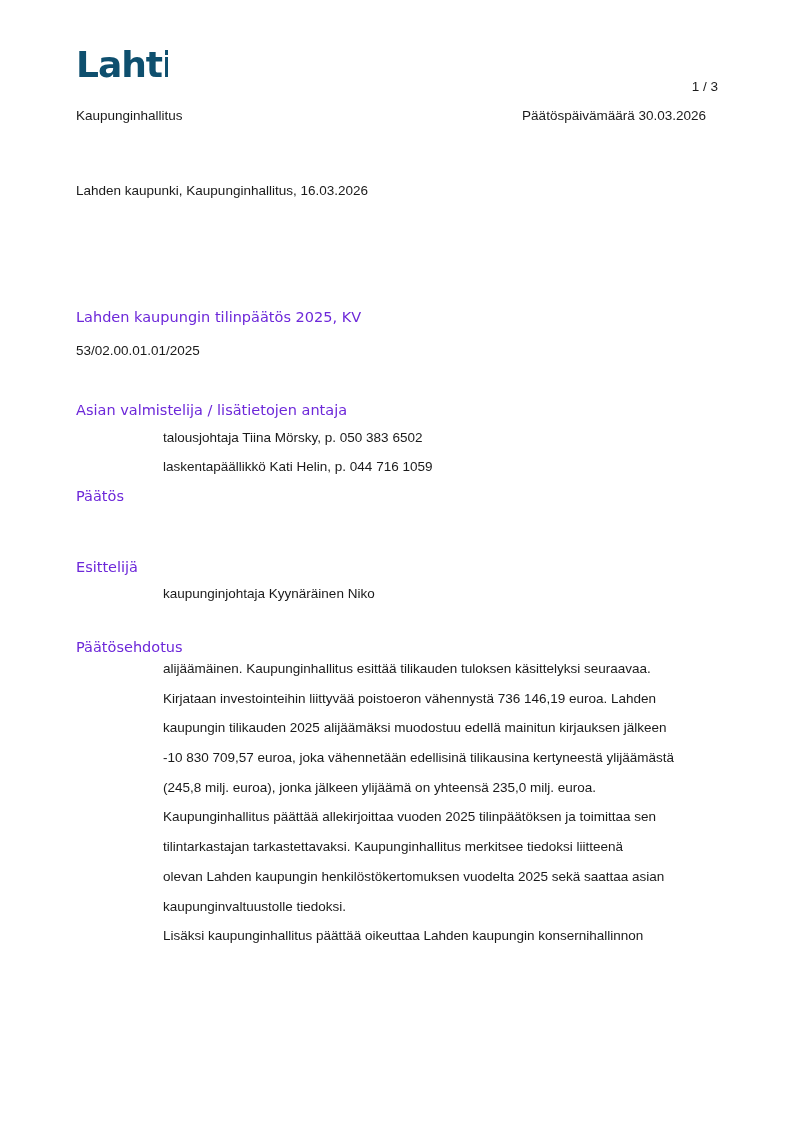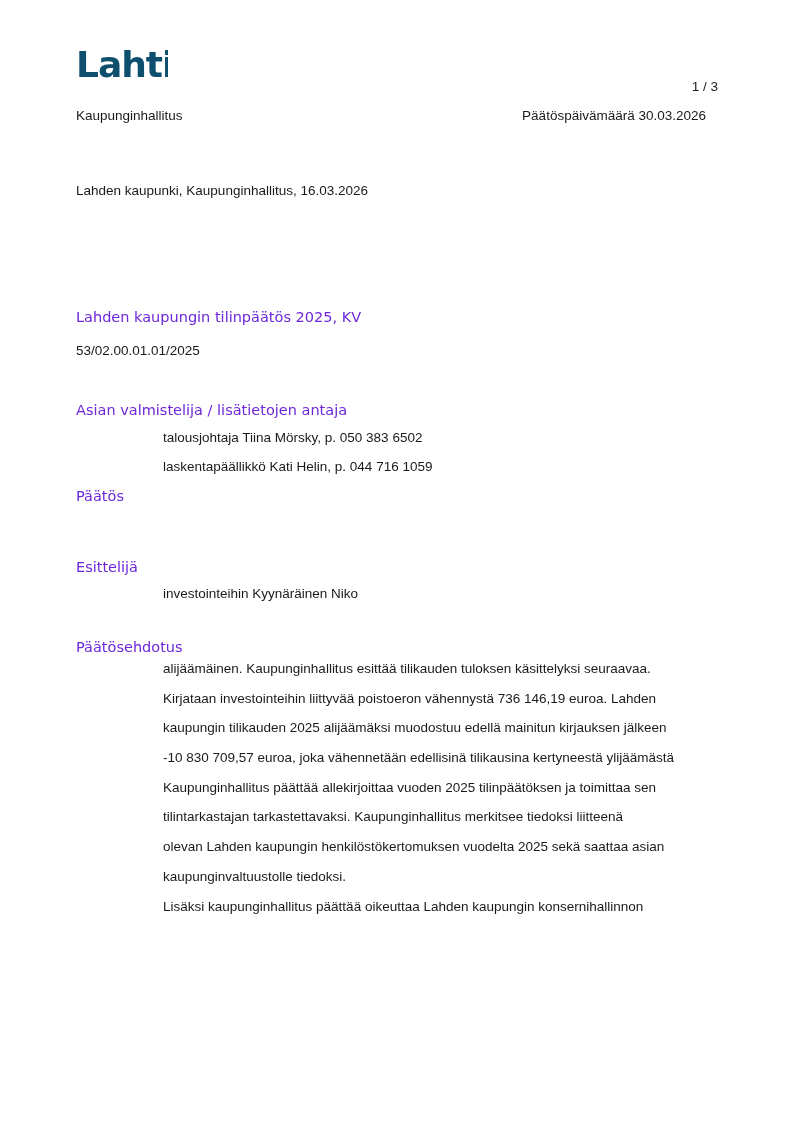--- a/index.html
+++ b/index.html
@@ -44,27 +44,28 @@
 <div class="abs heading title">Lahden kaupungin  tilinpäätös  2025, KV</div>
 <div class="abs small docnum">53/02.00.01.01/2025</div>
 
 <div class="abs heading h-prep">Asian valmistelija / lisätietojen antaja</div>
 <div class="abs small prep1">talousjohtaja Tiina Mörsky, p. 050 383 6502</div>
 <div class="abs small prep2">laskentapäällikkö Kati Helin, p. 044 716 1059</div>
 
 <div class="abs heading h-decision">Päätös</div>
 
 <div class="abs heading h-presenter">Esittelijä</div>
-<div class="abs small presenter">investointeihin Kyynäräinen Niko</div>
+<div class="abs small presenter">kaupunginjohtaja Kyynäräinen Niko</div>
 
 <div class="abs heading h-proposal">Päätösehdotus</div>
 
 <div class="abs proposal">
   <span class="line">alijäämäinen. Kaupunginhallitus esittää tilikauden tuloksen käsittelyksi seuraavaa.</span>
   <span class="line">Kirjataan investointeihin liittyvää poistoeron  vähennystä 736 146,19 euroa.  Lahden</span>
   <span class="line">kaupungin tilikauden 2025 alijäämäksi muodostuu  edellä mainitun kirjauksen jälkeen</span>
   <span class="line">-10 830 709,57 euroa, joka vähennetään edellisinä tilikausina kertyneestä ylijäämästä</span>
+  <span class="line">(245,8 milj. euroa), jonka jälkeen ylijäämä on yhteensä 235,0 milj. euroa.</span>
   <span class="line">Kaupunginhallitus päättää allekirjoittaa vuoden 2025 tilinpäätöksen ja toimittaa sen</span>
   <span class="line">tilintarkastajan tarkastettavaksi. Kaupunginhallitus merkitsee tiedoksi liitteenä</span>
   <span class="line">olevan Lahden kaupungin henkilöstökertomuksen  vuodelta 2025 sekä saattaa asian</span>
   <span class="line">kaupunginvaltuustolle tiedoksi.</span>
   <span class="line">Lisäksi kaupunginhallitus päättää oikeuttaa Lahden kaupungin konsernihallinnon</span>
 </div>
 
 </body></html>

